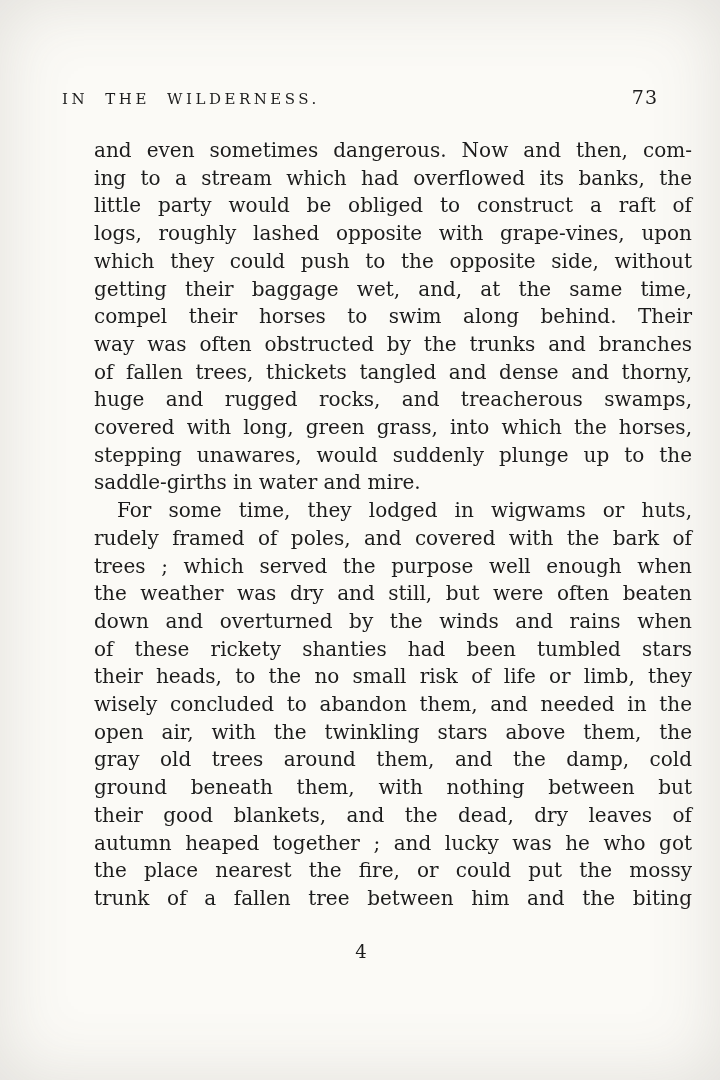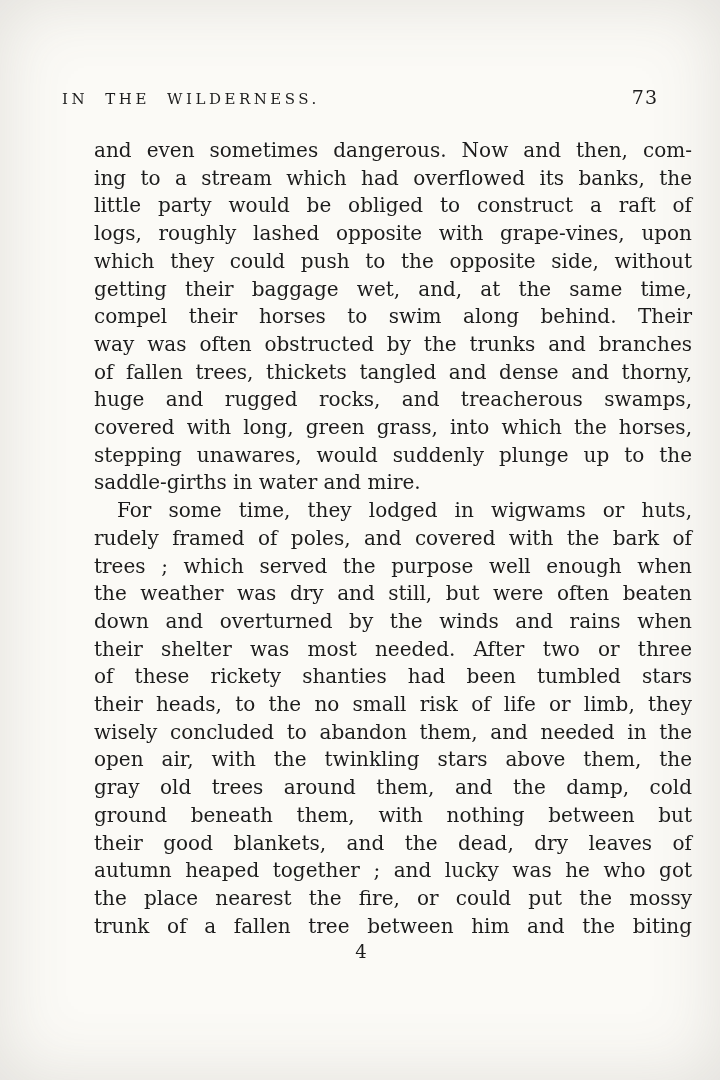--- a/index.html
+++ b/index.html
@@ -95,21 +95,20 @@
       <div class="line justified">covered with long, green grass, into which the horses,</div>
       <div class="line justified">stepping unawares, would suddenly plunge up to the</div>
       <div class="line">saddle-girths in water and mire.</div>
     </div>
     <div class="paragraph">
       <div class="line justified indent">For some time, they lodged in wigwams or huts,</div>
       <div class="line justified">rudely framed of poles, and covered with the bark of</div>
       <div class="line justified">trees ; which served the purpose well enough when</div>
       <div class="line justified">the weather was dry and still, but were often beaten</div>
       <div class="line justified">down and overturned by the winds and rains when</div>
-      <div class="line justified">their shelter was most needed.  After two or three</div>
       <div class="line justified">of these rickety shanties had been tumbled stars</div>
       <div class="line justified">their heads, to the no small risk of life or limb, they</div>
       <div class="line justified">wisely concluded to abandon them, and needed in the</div>
       <div class="line justified">open air, with the twinkling stars above them, the</div>
       <div class="line justified">gray old trees around them, and the damp, cold</div>
       <div class="line justified">ground beneath them, with nothing between but</div>
       <div class="line justified">their good blankets, and the dead, dry leaves of</div>
       <div class="line justified">autumn heaped together ; and lucky was he who got</div>
       <div class="line justified">the place nearest the fire, or could put the mossy</div>
       <div class="line justified">trunk of a fallen tree between him and the biting</div>

